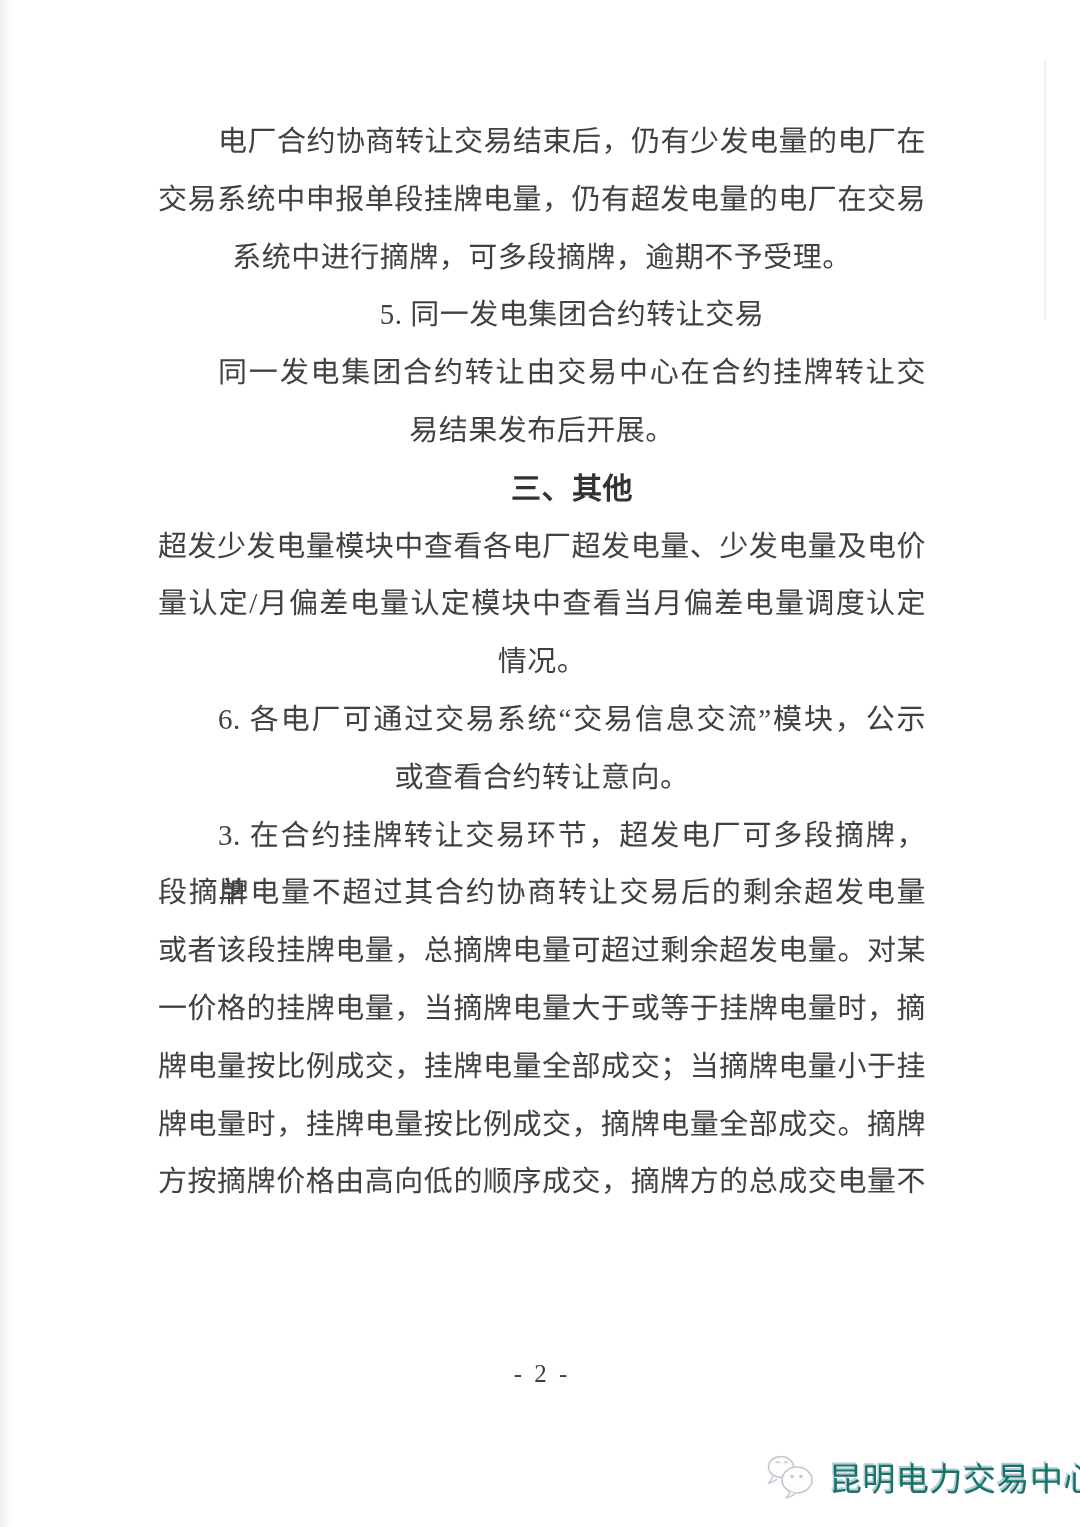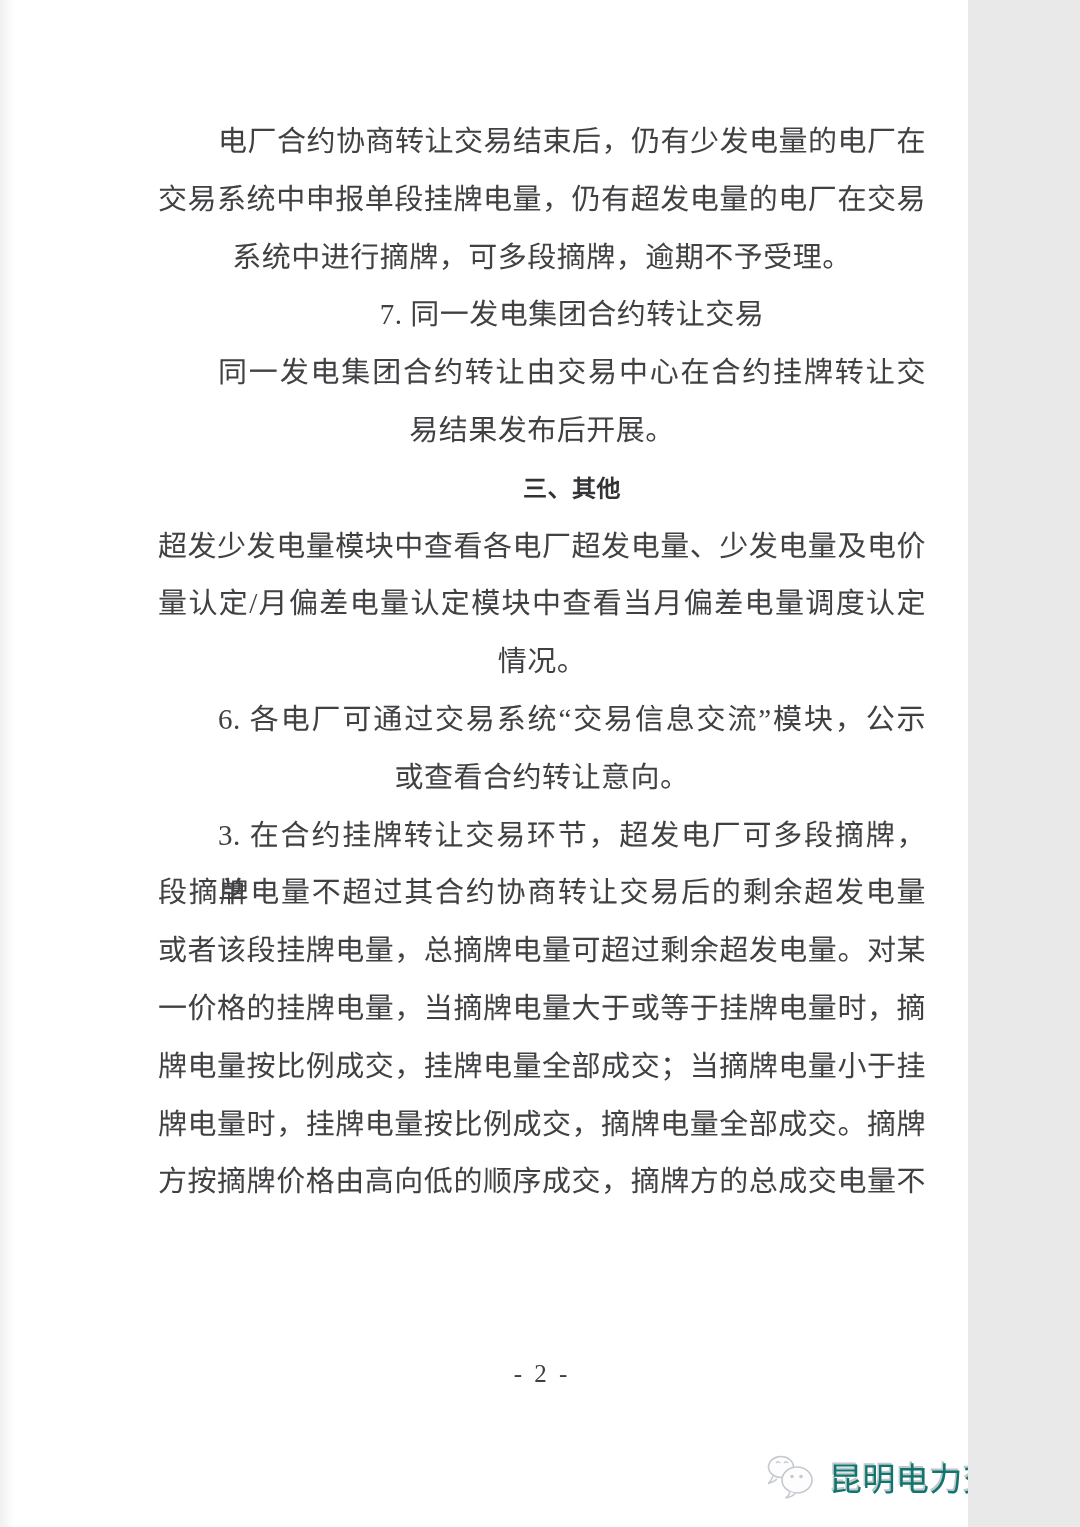--- a/index.html
+++ b/index.html
@@ -1,17 +1,17 @@
 <!DOCTYPE html>
 <html lang="zh-CN"><head>
 <meta charset="utf-8">
 <style>
   html,body { margin:0; padding:0; background:#e9e9e9; }
   .page {
-    position:relative; width:968px; height:1527px;
+    position:relative; width:1080px; height:1527px;
     background:#ffffff; overflow:hidden;
     font-family:"Liberation Serif","DejaVu Serif",serif;
   }
   
   .scan-shadow-left {
     position:absolute; left:0; top:0; width:14px; height:100%;
     background:linear-gradient(to right, rgba(110,110,118,0.10), rgba(110,110,118,0));
     pointer-events:none;
   }
   .scan-line-right {
@@ -20,21 +20,21 @@
   }
   .content { position:absolute; left:158px; top:113px; width:768px; }
   .line {
     font-size:29px; line-height:57.8px; height:57.8px;
     color:#414144; text-align:center; letter-spacing:0.5px;
   }
   .line.justify { text-align:justify; text-align-last:justify; }
   .line.indent { padding-left:60px; }
   .line.heading {
     font-family:"Liberation Sans","DejaVu Sans",sans-serif;
-    font-weight:700; font-size:24px; color:#333336;
+    font-weight:700; font-size:30px; color:#333336;
   }
   .line sub { font-size:0.62em; line-height:0; vertical-align:-0.25em; }
   .page-number {
     position:absolute; left:158px; top:1358px; width:768px;
     text-align:center; font-size:25px; line-height:32px;
     color:#3f3f42; letter-spacing:3px;
   }
   .watermark {
     position:absolute; left:764px; top:1452px; height:50px;
     display:flex; align-items:center; gap:9px;
@@ -53,21 +53,21 @@
 
 <div class="page">
 
   <div class="scan-shadow-left"></div>
   <div class="scan-line-right"></div>
 
   <div class="content">
       <div class="line indent justify"><span>电厂合约协商转让交易结束后，仍有少发电量的电厂在</span></div>
       <div class="line justify"><span>交易系统中申报单段挂牌电量，仍有超发电量的电厂在交易</span></div>
       <div class="line"><span>系统中进行摘牌，可多段摘牌，逾期不予受理。</span></div>
-      <div class="line indent"><span>7. 同一发电集团合约转让交易</span></div>
+      <div class="line indent"><span>5. 同一发电集团合约转让交易</span></div>
       <div class="line indent justify"><span>同一发电集团合约转让由交易中心在合约挂牌转让交</span></div>
       <div class="line"><span>易结果发布后开展。</span></div>
       <div class="line indent heading"><span>三、其他</span></div>
       <div class="line justify"><span>超发少发电量模块中查看各电厂超发电量、少发电量及电价</span></div>
       <div class="line justify"><span>量认定/月偏差电量认定模块中查看当月偏差电量调度认定</span></div>
       <div class="line"><span>情况。</span></div>
       <div class="line indent justify"><span>6. 各电厂可通过交易系统“交易信息交流”模块，公示</span></div>
       <div class="line"><span>或查看合约转让意向。</span></div>
       <div class="line indent justify"><span>3. 在合约挂牌转让交易环节，超发电厂可多段摘牌，单</span></div>
       <div class="line justify"><span>段摘牌电量不超过其合约协商转让交易后的剩余超发电量</span></div>

